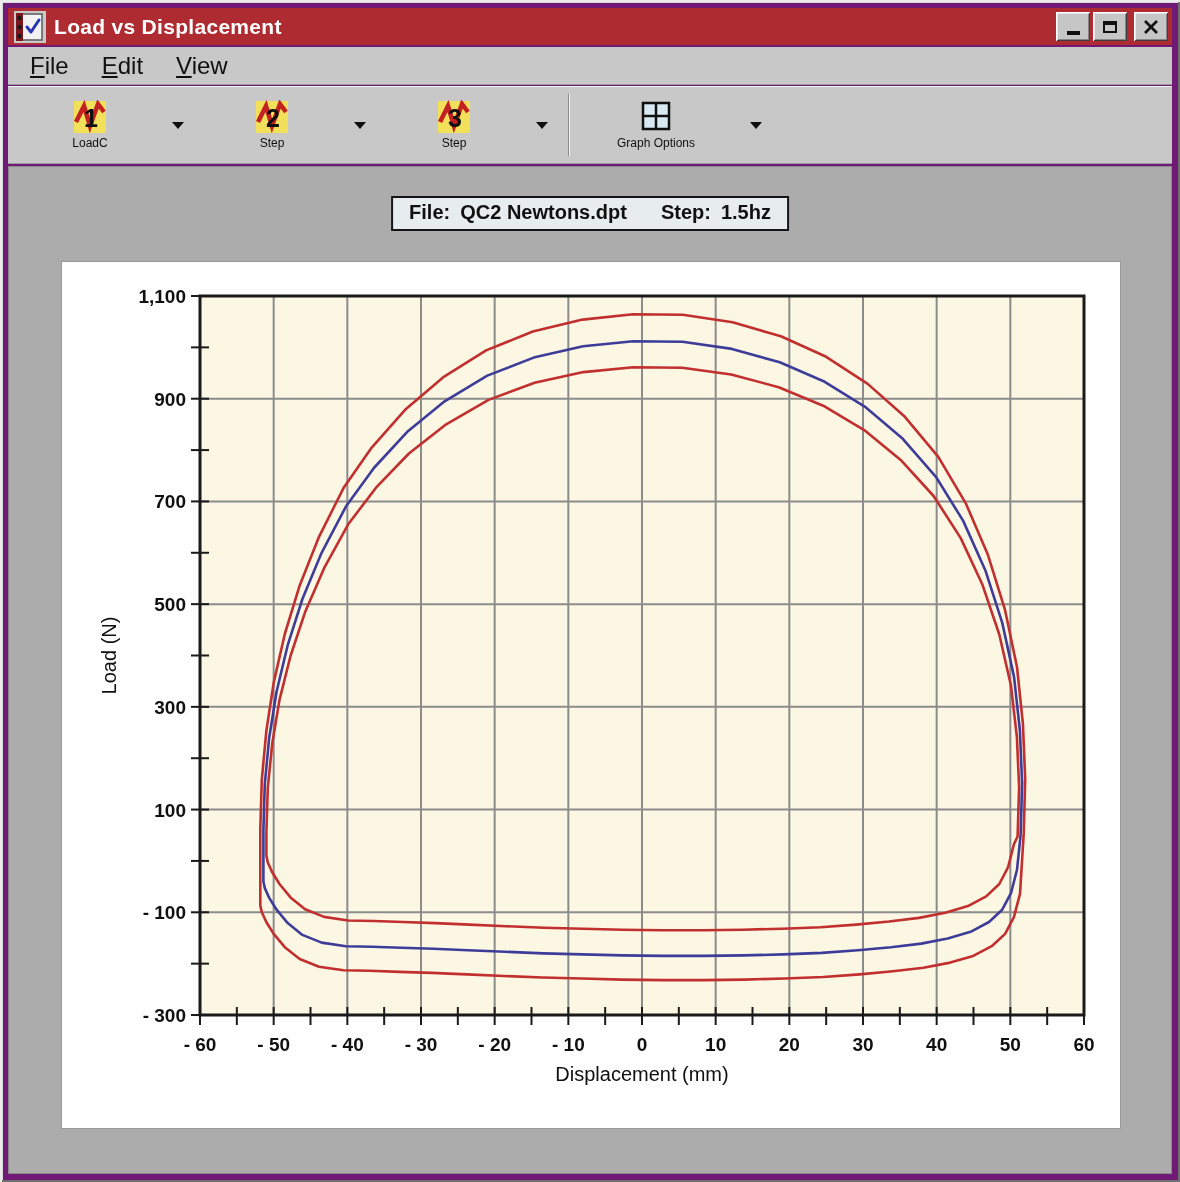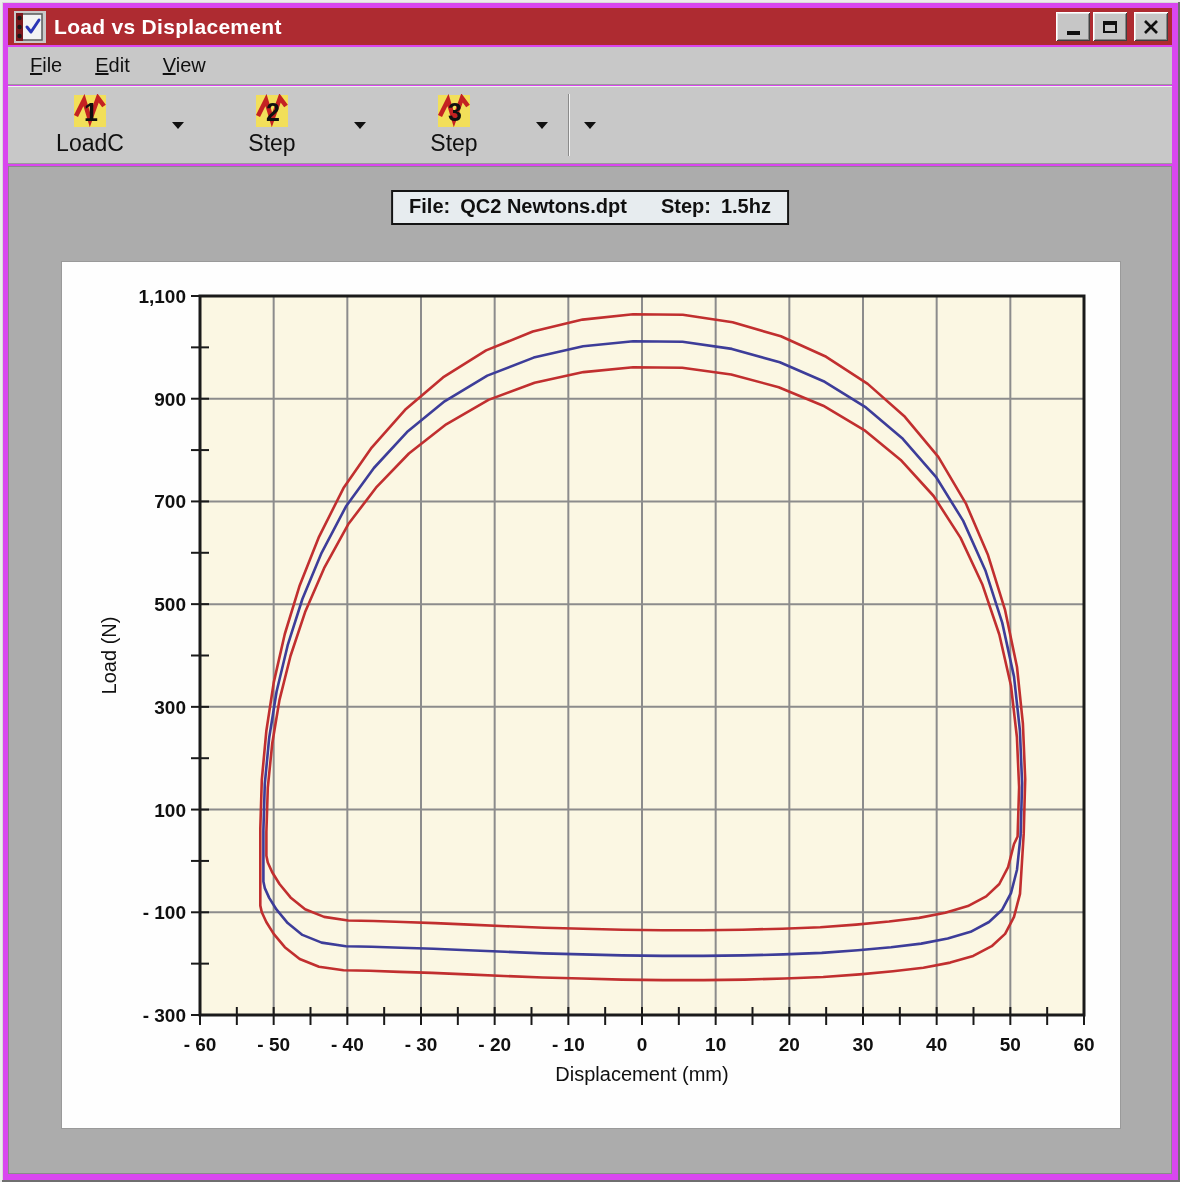--- a/index.html
+++ b/index.html
@@ -1,55 +1,55 @@
 <!DOCTYPE html>
 <html><head>
 <meta charset="utf-8">
 <style>
   * { margin:0; padding:0; box-sizing:border-box; }
   html,body { width:1180px; height:1182px; }
   body { font-family:"Liberation Sans", sans-serif; background:#c8c8c8; position:relative; }
 
-  .window { position:absolute; inset:0; background:#d946ef;
+  .window { position:absolute; inset:0; background:#701a75;
     box-shadow: inset 2px 2px 0 #ececec, inset -2px -2px 0 #6f6f6f, inset 3px 3px 0 #d9d9d9; }
 
   
   .titlebar { position:absolute; left:8px; top:8px; right:8px; height:37px;
     background:#ae2b31; display:flex; align-items:center; padding:0 4px; }
   .win-icon { width:32px; height:32px; margin-left:2px; margin-right:8px; }
   .title-text { color:#ffffff; font-size:21px; font-weight:bold; letter-spacing:.3px; }
   .win-controls { margin-left:auto; display:flex; gap:3px; }
   .win-btn { width:34px; height:29px; background:#c6c6c6; display:flex; align-items:center; justify-content:center;
     box-shadow: inset 1px 1px 0 #ffffff, inset -1px -1px 0 #404040, inset 2px 2px 0 #e6e6e6, inset -2px -2px 0 #868686; }
   .win-btn.close { margin-left:4px; }
   .glyph-min { width:13px; height:4px; background:#101010; margin-top:12px; }
   .glyph-max { width:14px; height:12px; border:2px solid #101010; border-top-width:4px; }
 
   
   .menubar { position:absolute; left:8px; top:47px; right:8px; height:38px; background:#c8c8c8;
     display:flex; align-items:center; padding-left:10px; border-bottom:1px solid #9b9b9b; }
-  .menu-item { font-size:20px; color:#101010; padding:4px 12px; margin-right:9px; cursor:default; }
+  .menu-item { font-size:24px; color:#101010; padding:4px 12px; margin-right:9px; cursor:default; }
   .menu-item .mi-first { text-decoration:underline; }
 
   
   .toolbar { position:absolute; left:8px; top:86px; right:8px; height:78px; background:#c8c8c8;
     border-top:1px solid #f2f2f2; border-bottom:1px solid #9b9b9b; display:flex; align-items:center; }
   .tb-group { display:flex; flex-direction:column; align-items:center; width:80px; }
   .tb-icon { width:34px; height:34px; }
-  .tb-label { font-size:23px; color:#101010; margin-top:2px; white-space:nowrap; }
+  .tb-label { font-size:12px; color:#101010; margin-top:2px; white-space:nowrap; }
   .tb-arrow { width:0; height:0; border-left:6px solid transparent; border-right:6px solid transparent;
     border-top:7px solid #101010; align-self:center; }
   .tb-sep { width:2px; height:62px; background:#8a8a8a; border-right:1px solid #f4f4f4; }
   .go-group { width:160px; }
 
   
   .client { position:absolute; left:8px; top:166px; right:8px; bottom:8px; background:#acacac;
     box-shadow: inset 1px 1px 0 #8a8a8a, inset -1px -1px 0 #8a8a8a; }
 
-  .info-box { position:absolute; left:50%; transform:translateX(-50%); top:24px;
+  .info-box { position:absolute; left:50%; transform:translateX(-50%); top:30px;
     background:#e7ecef; border:2px solid #141414; padding:3px 16px 5px 16px;
     font-size:20px; font-weight:bold; color:#101010; white-space:nowrap; }
   .info-box .gap { display:inline-block; width:34px; }
   .info-box .small-gap { display:inline-block; width:10px; }
 
   .page { position:absolute; left:54px; top:96px; width:1058px; height:866px; background:#fefefe;
     box-shadow: 0 0 0 1px #9a9a9a; }
   .chart-svg { position:absolute; inset:0; width:100%; height:100%; }
 
   text { font-family:"Liberation Sans", sans-serif; fill:#101010; }
@@ -121,20 +121,28 @@
         <rect x="1" y="1" width="32" height="32" fill="#f2df5a"></rect>
         <polyline points="3,22 11,6 17,26 25,4 31,12" fill="none" stroke="#c42222" stroke-width="4.5"></polyline>
         <text x="18" y="27" text-anchor="middle" font-size="25" font-weight="800" fill="#101010">3</text>
       </svg>
       <span class="tb-label">Step</span>
     </div>
     <div class="tb-arrow" style="margin-left:42px;"></div>
 
     <div class="tb-sep" style="margin-left:20px;"></div>
 
+    <div class="tb-group go-group" style="margin-left:6px;">
+      <svg class="tb-icon" viewBox="0 0 34 34">
+        <rect x="4" y="3" width="26" height="26" fill="#d9e9f2" stroke="#101010" stroke-width="2.5"></rect>
+        <line x1="17" y1="3" x2="17" y2="29" stroke="#101010" stroke-width="2.5"></line>
+        <line x1="4" y1="16" x2="30" y2="16" stroke="#101010" stroke-width="2.5"></line>
+      </svg>
+      <span class="tb-label">Graph Options</span>
+    </div>
     <div class="tb-arrow" style="margin-left:14px;"></div>
 
   </div>
 
   <div class="client">
 
     <div class="info-box">
       <span>File:</span><span class="small-gap"></span><span>QC2 Newtons.dpt</span><span class="gap"></span><span>Step:</span><span class="small-gap"></span><span>1.5hz</span>
     </div>
 

